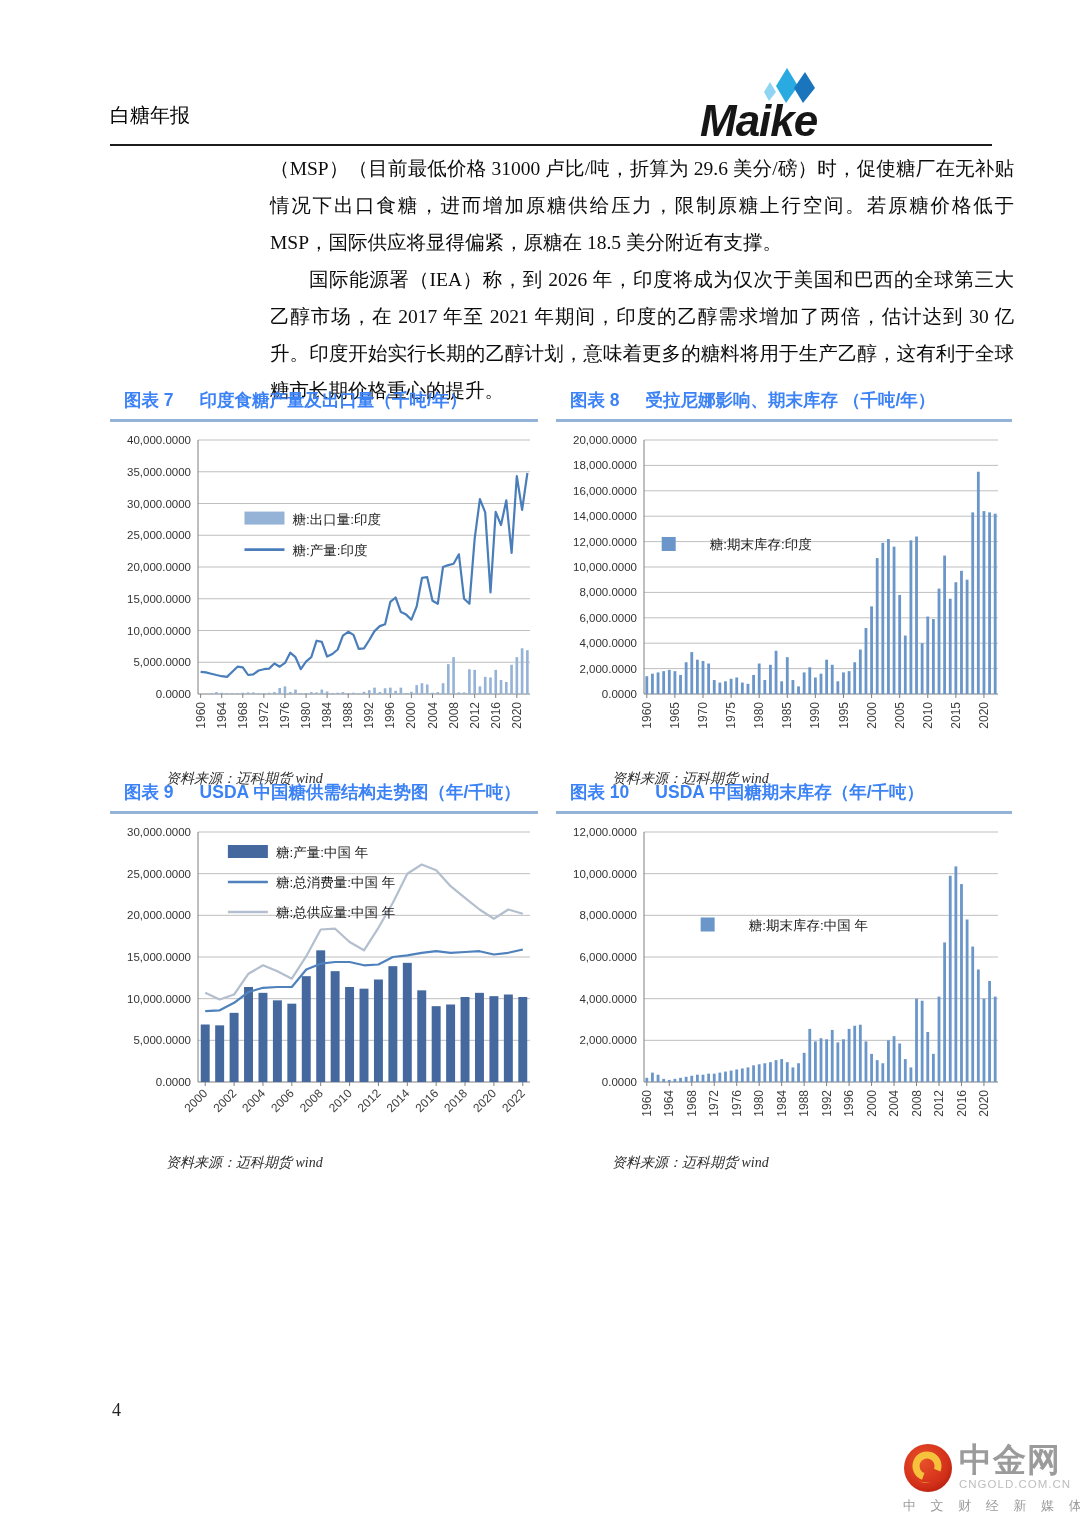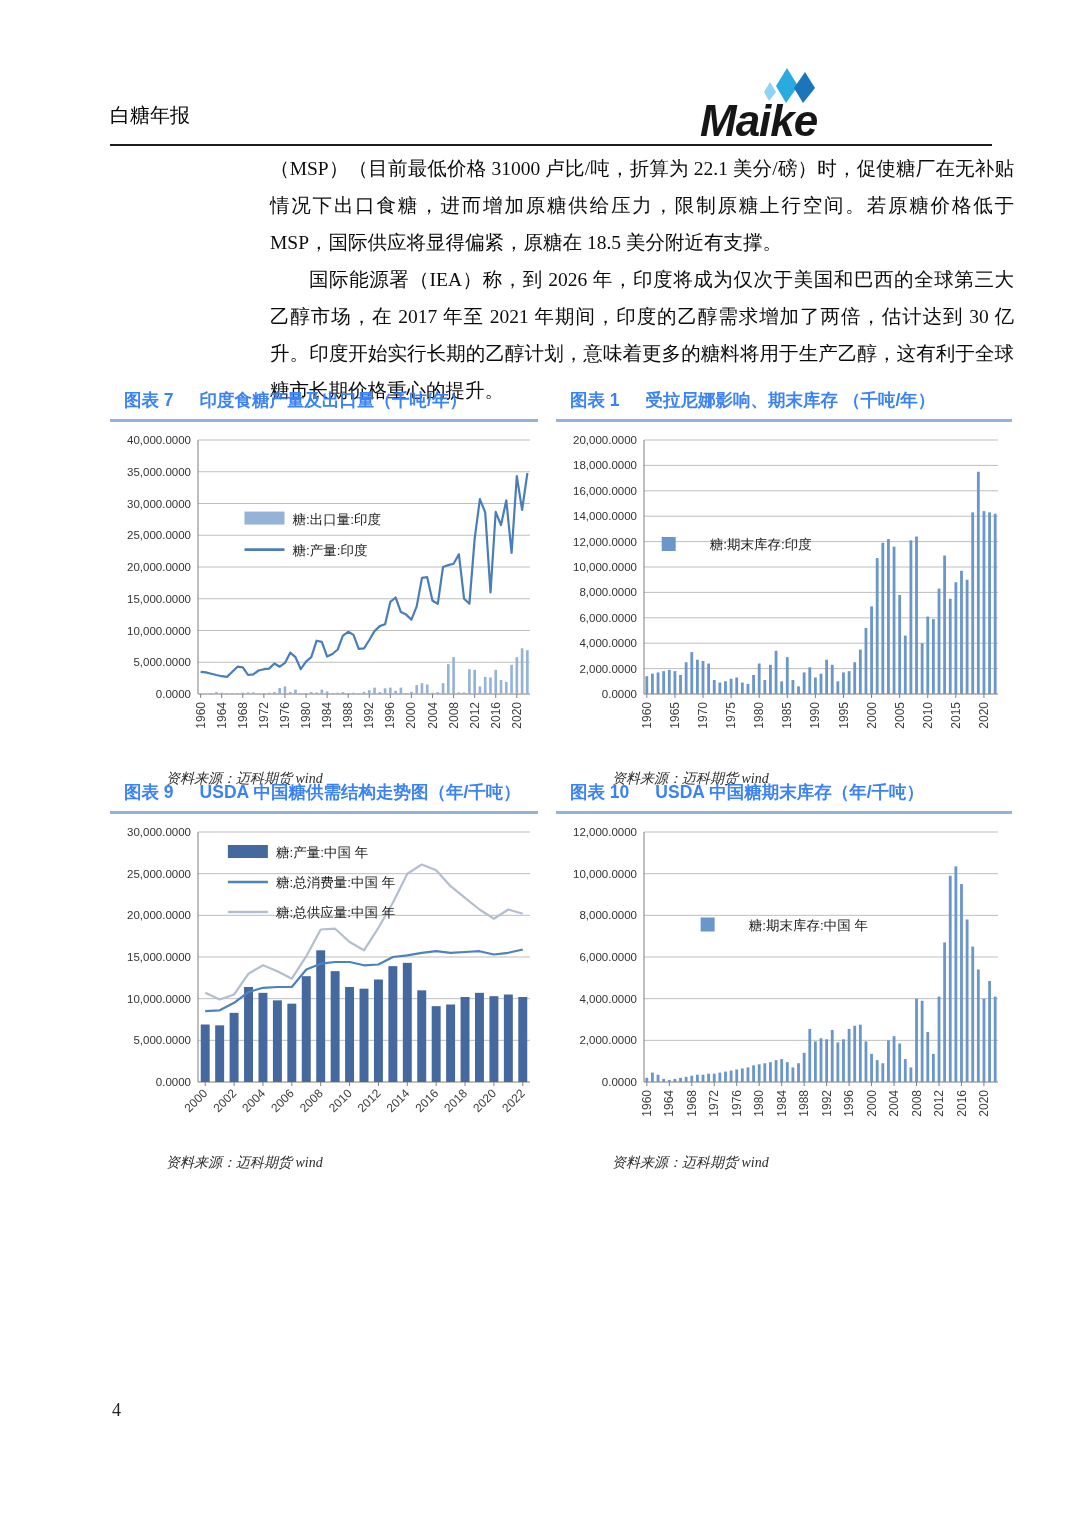--- a/index.html
+++ b/index.html
@@ -61,21 +61,21 @@
     <svg width="80" height="44" viewBox="0 0 80 44">
       <polygon points="6,30 12,20 18,30 11,39" fill="#8fd4f3"></polygon>
       <polygon points="18,24 29,6 40,24 28,41" fill="#29abe2"></polygon>
       <polygon points="36,26 47,10 57,26 45,41" fill="#1b75bc"></polygon>
     </svg>
     <span class="word">Maike</span>
   </div>
   <div class="header-rule"></div>
 
   <div class="textblock tb1">
-    <p class="body-p">（MSP）（目前最低价格 31000 卢比/吨，折算为 22.1 美分/磅）时，促使糖厂在无补贴情况下出口食糖，进而增加原糖供给压力，限制原糖上行空间。若原糖价格低于 MSP，国际供应将显得偏紧，原糖在 18.5 美分附近有支撑。</p>
+    <p class="body-p">（MSP）（目前最低价格 31000 卢比/吨，折算为 29.6 美分/磅）时，促使糖厂在无补贴情况下出口食糖，进而增加原糖供给压力，限制原糖上行空间。若原糖价格低于 MSP，国际供应将显得偏紧，原糖在 18.5 美分附近有支撑。</p>
     <p class="body-p indent">国际能源署（IEA）称，到 2026 年，印度将成为仅次于美国和巴西的全球第三大乙醇市场，在 2017 年至 2021 年期间，印度的乙醇需求增加了两倍，估计达到 30 亿升。印度开始实行长期的乙醇计划，意味着更多的糖料将用于生产乙醇，这有利于全球糖市长期价格重心的提升。</p>
   </div>
 
   <div class="figrow fr1">
     <div class="figcol fc-l">
       <div class="figtitle">
         <span class="flabel">图表 7</span><span>印度食糖产量及出口量（千吨/年）</span>
       </div>
       <div class="chart-wrap"><svg class="chart" width="428" height="330" viewBox="0 0 428 330">
             <line x1="88" y1="264" x2="420" y2="264" stroke="#7f7f7f" stroke-width="1"></line>
@@ -193,21 +193,21 @@
             <text transform="translate(410.8,272) rotate(-90)" text-anchor="end" font-size="12" fill="#404040" font-family="&quot;Liberation Sans&quot;,sans-serif">2020</text>
             <rect x="134.48000000000002" y="81.58" width="40" height="13" fill="#95b3d7"></rect>
             <text x="182.48000000000002" y="93.58" font-size="13.5" fill="#1a1a1a" font-family="&quot;Liberation Sans&quot;,sans-serif">糖:出口量:印度</text>
             <line x1="134.48000000000002" y1="119.58" x2="174.48000000000002" y2="119.58" stroke="#4a7ebb" stroke-width="2.6"></line>
             <text x="182.48000000000002" y="124.58" font-size="13.5" fill="#1a1a1a" font-family="&quot;Liberation Sans&quot;,sans-serif">糖:产量:印度</text>
           </svg></div>
       <div class="source">资料来源：迈科期货 wind</div>
     </div>
     <div class="figcol fc-r">
       <div class="figtitle">
-        <span class="flabel">图表 1</span><span>受拉尼娜影响、期末库存 （千吨/年）</span>
+        <span class="flabel">图表 8</span><span>受拉尼娜影响、期末库存 （千吨/年）</span>
       </div>
       <div class="chart-wrap"><svg class="chart" width="450" height="330" viewBox="0 0 450 330">
             <line x1="88" y1="264" x2="442" y2="264" stroke="#7f7f7f" stroke-width="1"></line>
             <text x="81" y="268" text-anchor="end" font-size="11.5" fill="#333" font-family="&quot;Liberation Sans&quot;,sans-serif">0.0000</text>
             <line x1="88" y1="238.6" x2="442" y2="238.6" stroke="#bfbfbf" stroke-width="1"></line>
             <text x="81" y="242.6" text-anchor="end" font-size="11.5" fill="#333" font-family="&quot;Liberation Sans&quot;,sans-serif">2,000.0000</text>
             <line x1="88" y1="213.20000000000002" x2="442" y2="213.20000000000002" stroke="#bfbfbf" stroke-width="1"></line>
             <text x="81" y="217.20000000000002" text-anchor="end" font-size="11.5" fill="#333" font-family="&quot;Liberation Sans&quot;,sans-serif">4,000.0000</text>
             <line x1="88" y1="187.79999999999998" x2="442" y2="187.79999999999998" stroke="#bfbfbf" stroke-width="1"></line>
             <text x="81" y="191.79999999999998" text-anchor="end" font-size="11.5" fill="#333" font-family="&quot;Liberation Sans&quot;,sans-serif">6,000.0000</text>
@@ -520,14 +520,35 @@
             <text x="192.64" y="107.5" font-size="13.5" fill="#1a1a1a" font-family="&quot;Liberation Sans&quot;,sans-serif">糖:期末库存:中国 年</text>
           </svg></div>
       <div class="source">资料来源：迈科期货 wind</div>
     </div>
   </div>
 
 
 
   <div class="page-num">4</div>
 
+  <div class="watermark">
+    <div class="wm-row">
+      <svg width="50" height="50" viewBox="0 0 50 50" style="margin-right:6px;">
+        <defs>
+          <radialGradient id="wmred" cx="40%" cy="35%" r="75%">
+            <stop offset="0%" stop-color="#e8502a"></stop>
+              <stop offset="70%" stop-color="#d3301a"></stop>
+              <stop offset="100%" stop-color="#b01e0c"></stop>
+          </radialGradient>
+        </defs>
+        <circle cx="25" cy="25" r="24" fill="url(#wmred)"></circle>
+        <circle cx="24" cy="23" r="11" fill="none" stroke="#f6c23c" stroke-width="7" stroke-dasharray="52 18" transform="rotate(110 24 23)"></circle>
+        <path d="M14,36 q6,6 14,3 q-9,2 -14,-3" fill="#f6c23c"></path>
+      </svg>
+      <div>
+        <div class="wm-name">中金网</div>
+        <div class="wm-domain">CNGOLD.COM.CN</div>
+      </div>
+    </div>
+    <div class="wm-tagline">中 文 财 经 新 媒 体</div>
+  </div>
 
 </div>
 
 </body></html>

